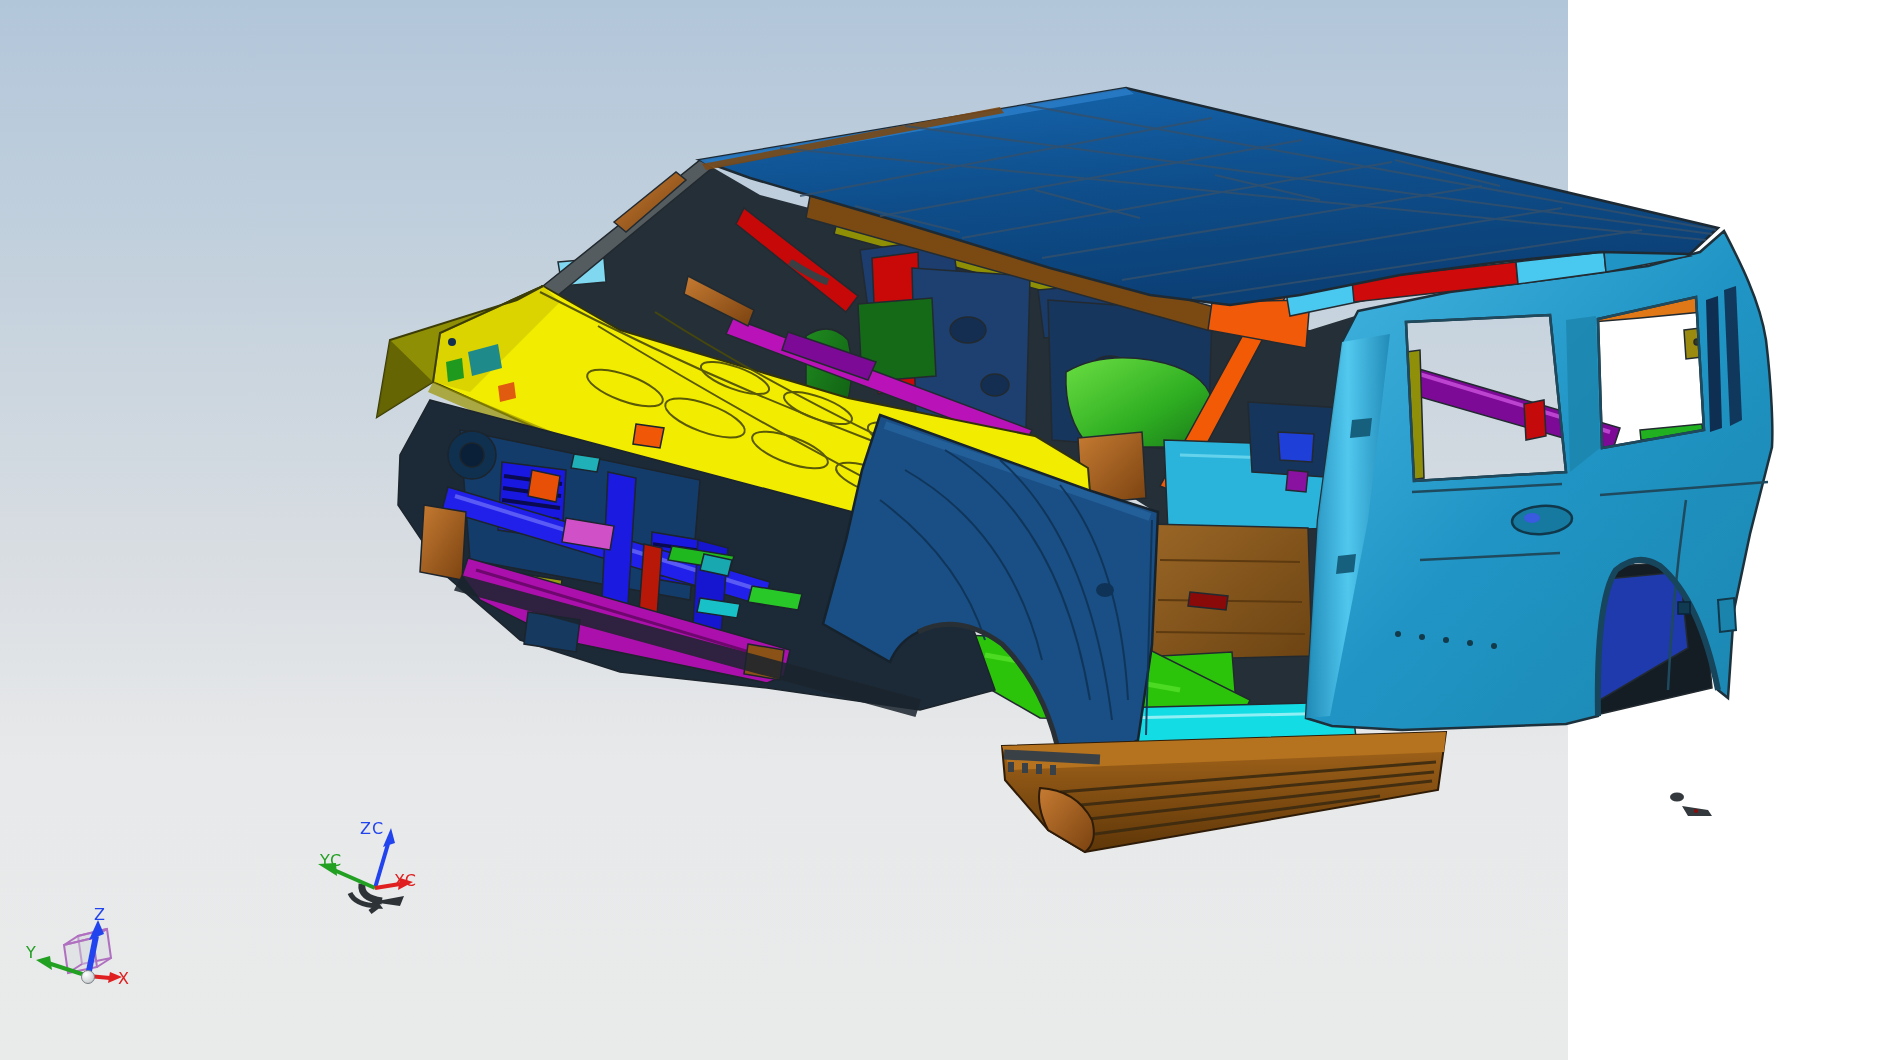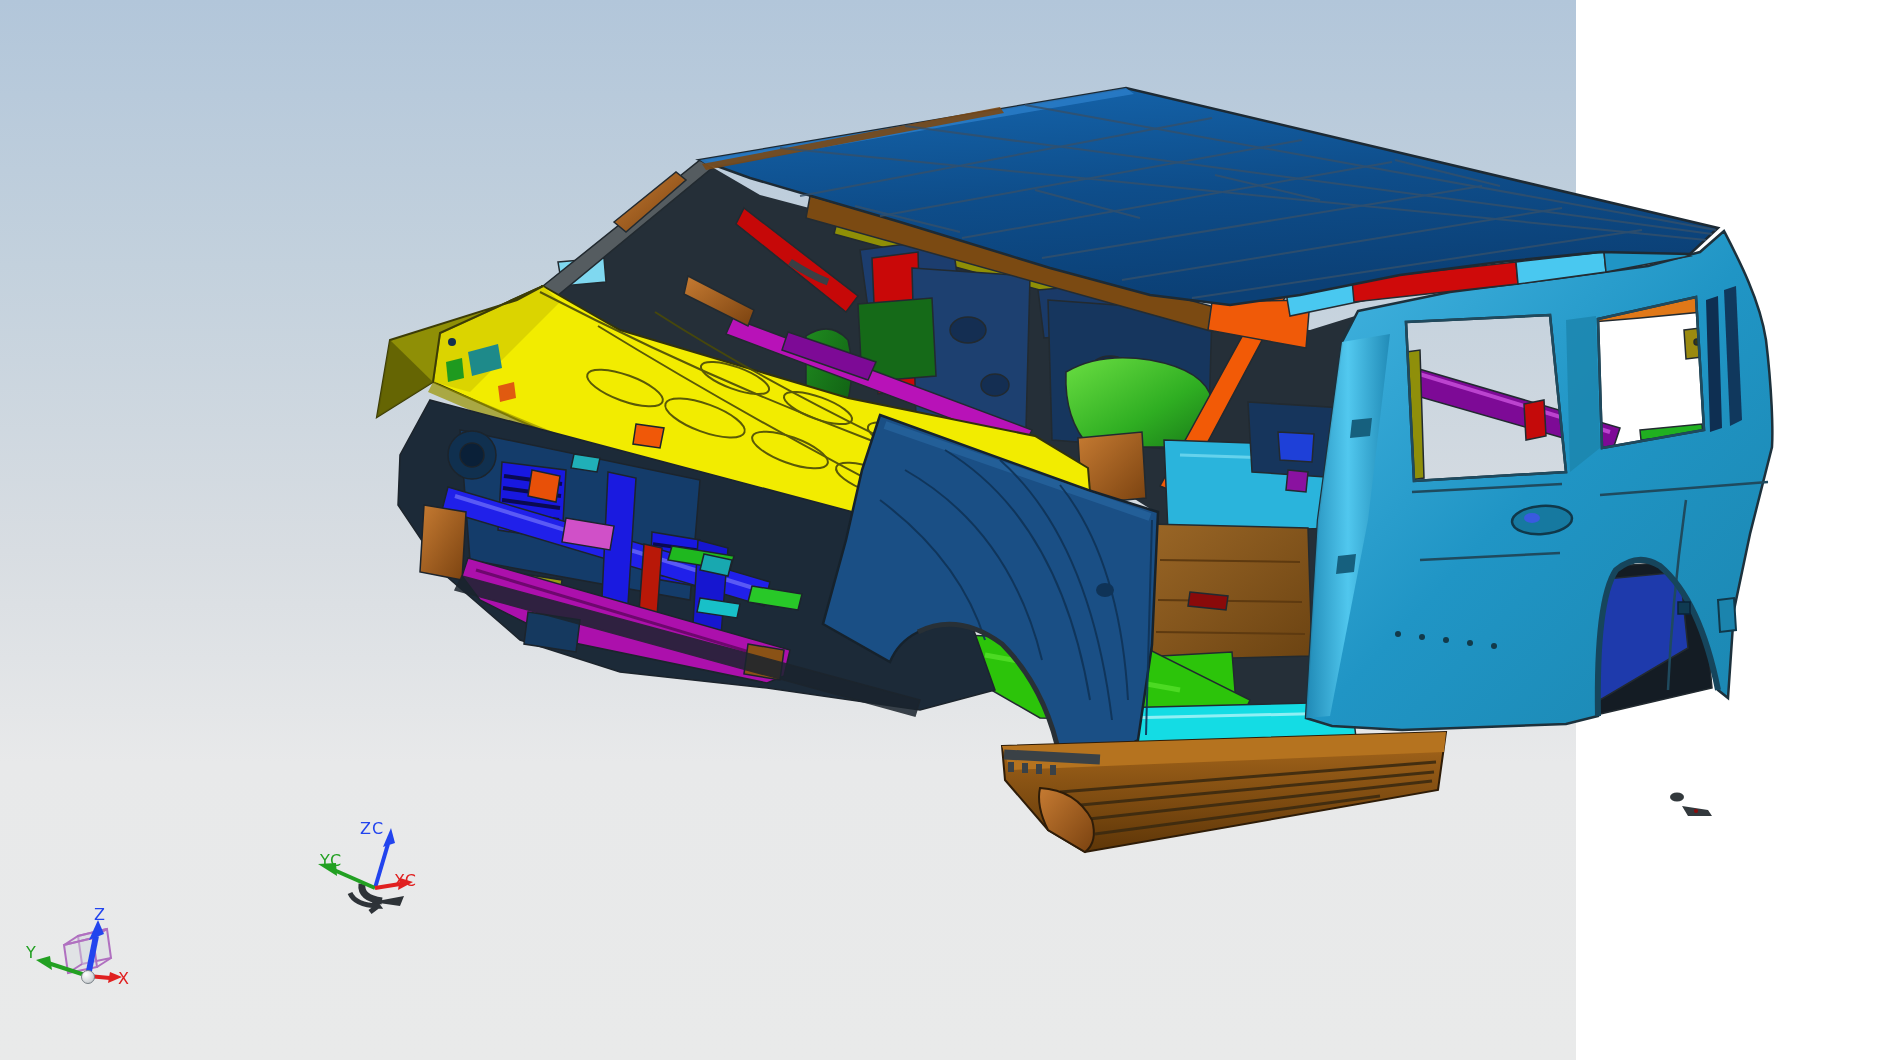--- a/index.html
+++ b/index.html
@@ -1,20 +1,19 @@
 <!DOCTYPE html>
 <html style="--pal-bg_top: #b2c6da; --pal-bg_mid: #d8dde2; --pal-bg_bottom: #e8e9ea; --pal-roof: #0e4d8a; --pal-roof_hi: #2a7cc8; --pal-body_teal: #2095c5; --pal-body_teal_dark: #157a9e; --pal-pillar_cyan: #4cc6ee; --pal-rail_cyan: #49c8f0; --pal-hood_yellow: #f2ec00; --pal-hood_line: #4a4a08; --pal-fender_navy: #1a4f85; --pal-interior_dark: #252f38; --pal-magenta: #b412b4; --pal-purple: #7d0a96; --pal-red: #c90808; --pal-orange: #f25a06; --pal-green_bright: #2cc40a; --pal-green_seat: #2fae22; --pal-blue_bright: #1818e0; --pal-navy_panel: #1d4070; --pal-brown_rail: #7b4a12; --pal-copper: #b5731f; --pal-board_brown: #7c4a10; --pal-floor_brown: #8a5a20; --pal-floor_cyan: #2ab4dc; --pal-sill_cyan: #14dce4; --pal-olive: #8f8f06; --pal-edge: #3f474c; --wcs-z: #2244ee; --wcs-y: #22a022; --wcs-x: #e02020; --view-z: #2244ee; --view-y: #22a022; --view-x: #e02020; --view-cube: #b070c0;"><head>
 <meta charset="utf-8">
 <style>
   html,body{margin:0;padding:0;}
   body{width:1900px;height:1060px;overflow:hidden;font-family:"DejaVu Sans",sans-serif;}
   .viewport{
     position:relative;width:1568px;height:1060px;
     background:linear-gradient(180deg,var(--pal-bg_top,#b2c6da) 0%,#c3d1dd 25%,var(--pal-bg_mid,#d8dde2) 52%,var(--pal-bg_bottom,#e8e9ea) 72%,#e9eaea 100%);
-    padding-left:8px;
   }
   svg{position:absolute;left:0;top:0;}
   .axis-label{font-size:16px;font-weight:500;letter-spacing:1px;}
   text{user-select:none;}
 </style>
 </head>
 <body>
 
 <div class="viewport">
 

